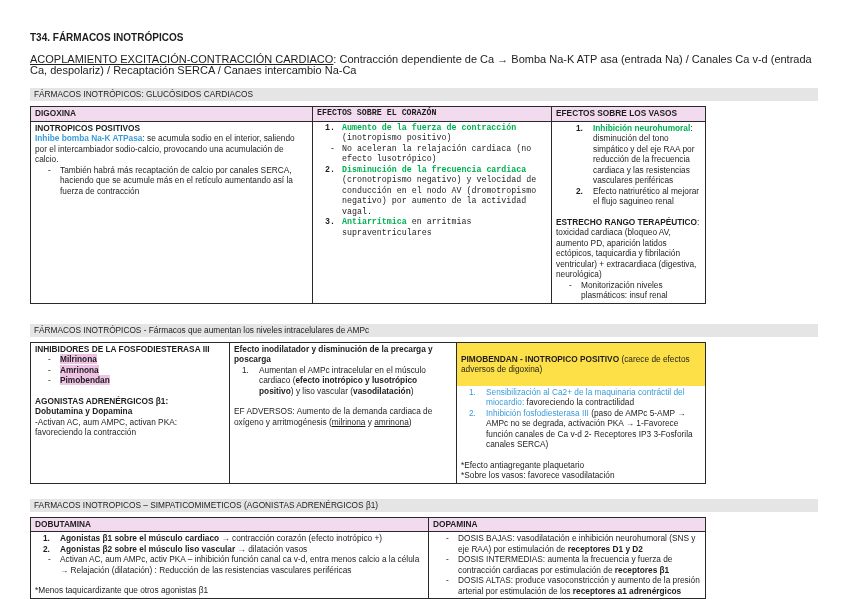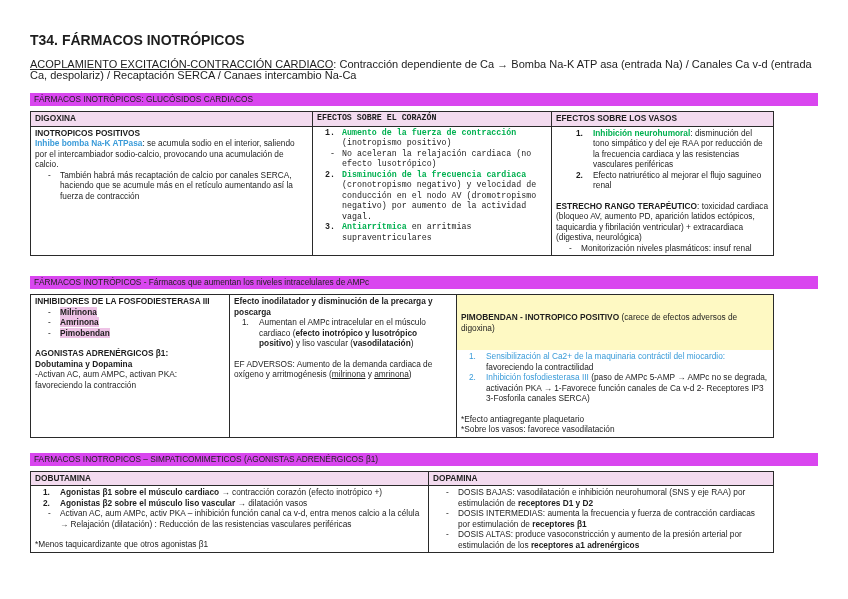--- a/index.html
+++ b/index.html
@@ -1,48 +1,48 @@
 <!DOCTYPE html>
 <html><head>
 <meta charset="utf-8">
 <style>
   html,body{margin:0;padding:0;}
   body{
     width:848px;height:599px;background:#ffffff;overflow:hidden;
     font-family:"Liberation Sans", sans-serif;color:#1d1d1d;
   }
   .page{box-sizing:border-box;width:848px;height:599px;padding:32px 30px 0 30px;}
-  .title{font-size:14px;font-weight:bold;letter-spacing:0;}
+  .title{font-size:10px;font-weight:bold;letter-spacing:0;}
   .intro{margin:11px 0 0 0;font-size:11px;line-height:11px;}
   .u{text-decoration:underline;}
-  .band{margin-top:12px;background:#d946ef;font-size:8.3px;line-height:9px;padding:2px 4px;color:#222;}
+  .band{margin-top:12px;background:#e5e5e5;font-size:8.3px;line-height:9px;padding:2px 4px;color:#222;}
   .band.b2{margin-top:20px;}
   .band.b3{margin-top:15px;}
-  .tbl{margin-top:5px;width:744px;box-sizing:border-box;border:1px solid #2a2a2a;font-size:8.3px;line-height:10.5px;}
+  .tbl{margin-top:5px;width:676px;box-sizing:border-box;border:1px solid #2a2a2a;font-size:8.3px;line-height:10.5px;}
   .trow{display:flex;align-items:stretch;}
   .thead .cell{background:#f3dbef;font-weight:bold;}
   .thead{border-bottom:1px solid #2a2a2a;}
   .cell{box-sizing:border-box;padding:1px 4px 2px 4px;}
   .cell + .cell{border-left:1px solid #2a2a2a;}
   .cell.nopad{padding:0;}
   .w1a{width:281px;} .w1b{width:239px;font-family:Liberation Mono, monospace;} .w1c{width:268px;flex:1;}
   .w2a{width:198px;} .w2b{width:227px;} .w2c{width:363px;flex:1;}
   .w3a{width:397px;} .w3b{width:391px;flex:1;}
   .b{font-weight:bold;}
   .grn{color:#00b050;font-weight:bold;text-align:center;}
   .blu{color:#3a9bd9;}
   .blub{color:#3a9bd9;font-weight:bold;}
   .hl{background:#eec3e6;font-weight:bold;}
   .ni{display:flex;}
   .ni .mk{flex:none;width:17px;margin-left:8px;}
   .ni .tx{flex:1;}
   .ni.sub .mk{margin-left:13px;width:12px;}
   .ni.ind .mk{margin-left:20px;}
   .sp{height:10px;}
-  .cellhead{background:#fef9c3;padding:17px 4px;}
+  .cellhead{background:#fde047;padding:11px 4px;}
   .cellbody{padding:1px 4px 2px 4px;}
   .star{margin:0;}
 </style>
 </head>
 <body>
 
 <div class="page">
 
   <div class="title">T34. FÁRMACOS INOTRÓPICOS</div>
 

